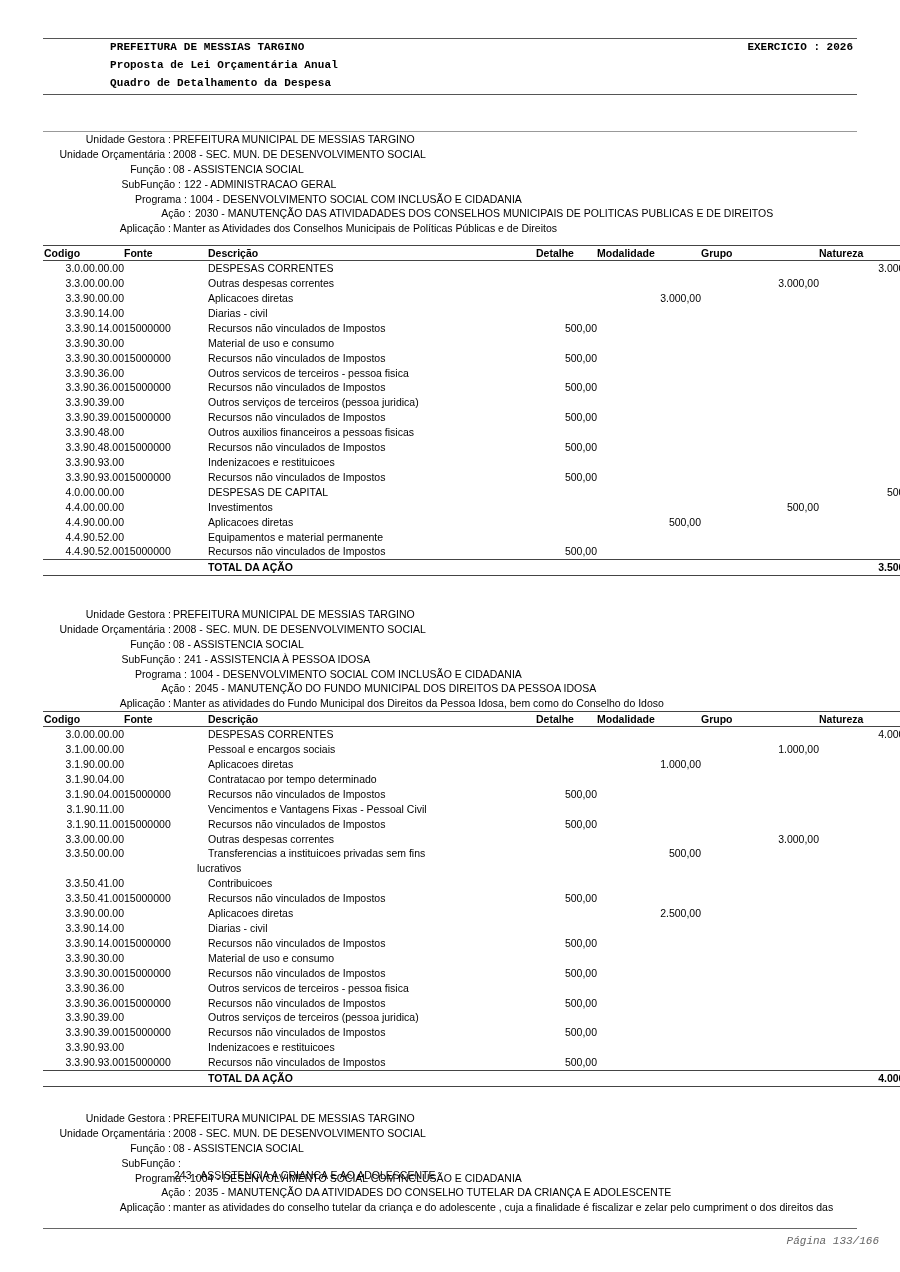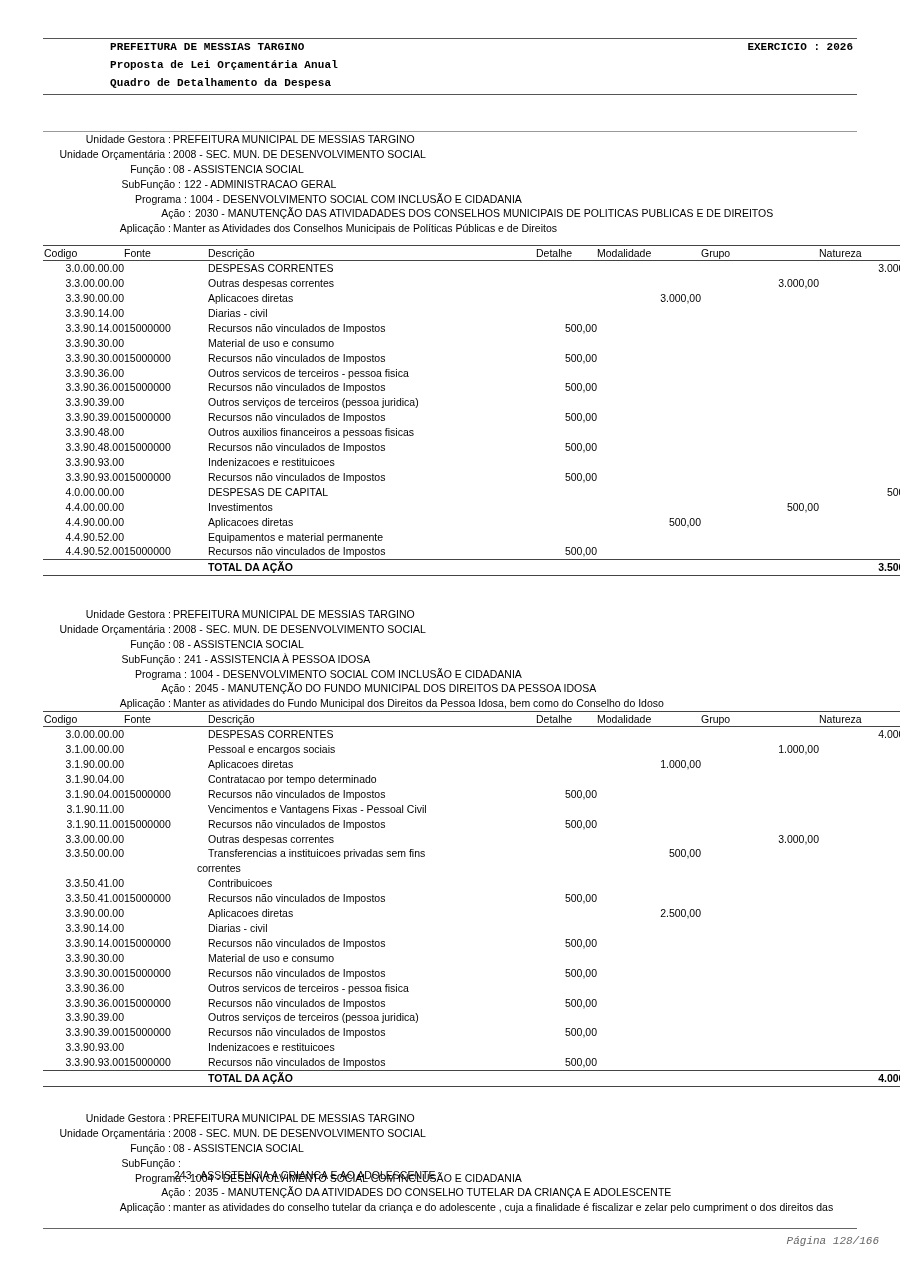--- a/index.html
+++ b/index.html
@@ -11,21 +11,21 @@
   .ph-year { position: absolute; right: 4px; top: 2px; font-size: 11px; font-weight: bold; }
 
   .section { position: absolute; left: 43px; width: 814px; }
   .meta { position: relative; font-size: 10.5px; }
   .meta-top { border-top: 1px solid #999; }
   .meta-row { position: relative; height: 14.9px; line-height: 14.9px; white-space: nowrap; }
   .meta-label { position: absolute; text-align: right; }
   .meta-value { position: absolute; }
 
   table.det { border-collapse: collapse; width: 814px; font-size: 10.5px; table-layout: fixed; }
-  table.det th { font-weight: normal; text-align: left; height: 14px; line-height: 14px; padding: 0; border-top: 1.5px solid #444; border-bottom: 1px solid #444; }
+  table.det th { font-weight: bold; text-align: left; height: 14px; line-height: 14px; padding: 0; border-top: 1.5px solid #444; border-bottom: 1px solid #444; }
   table.det td { padding: 0; height: 14.9px; line-height: 14.9px; white-space: nowrap; vertical-align: top; }
   .c-cod { width: 80px; padding-left: 1px !important; text-align: right; }
   .c-fon { width: 84px; }
   .c-des { width: 328px; }
   .c-det { width: 61px; text-align: right; }
   .c-mod { width: 104px; text-align: right; }
   .c-gru { width: 118px; text-align: right; }
   .c-nat { width: 100px; text-align: right; padding-right: 1px !important; }
   th.c-det, th.c-mod, th.c-gru, th.c-nat { text-align: right; }
   th.c-det { padding-right: 0; }
@@ -398,21 +398,21 @@
           <td class="c-det"></td>
           <td class="c-mod"></td>
           <td class="c-gru">3.000,00</td>
           <td class="c-nat"></td>
         </tr>
         <tr>
           <td class="c-cod">3.3.50.00.00</td>
           <td class="c-fon"></td>
           <td class="c-des ind2">
             <div>Transferencias a instituicoes privadas sem fins</div>
-            <div style="margin-left: -11px;">correntes</div>
+            <div style="margin-left: -11px;">lucrativos</div>
           </td>
           <td class="c-det"></td>
           <td class="c-mod">500,00</td>
           <td class="c-gru"></td>
           <td class="c-nat"></td>
         </tr>
         <tr>
           <td class="c-cod">3.3.50.41.00</td>
           <td class="c-fon"></td>
           <td class="c-des ind3">Contribuicoes</td>
@@ -571,14 +571,14 @@
         <span class="meta-value" style="left:152px;">2035 - MANUTENÇÃO DA ATIVIDADES DO CONSELHO TUTELAR DA CRIANÇA E ADOLESCENTE</span>
       </div>
     <div class="meta-row">
         <span class="meta-label" style="right:686px;">Aplicação :</span>
         <span class="meta-value" style="left:130px;">manter as atividades do conselho tutelar da criança e do adolescente , cuja a finalidade é fiscalizar e zelar pelo cumpriment o dos direitos das</span>
       </div>
   </div>
 </div>
 
 <div class="page-footer">
-  <span class="page-num mono">Página 128/166</span>
+  <span class="page-num mono">Página 133/166</span>
 </div>
 
 </body></html>

